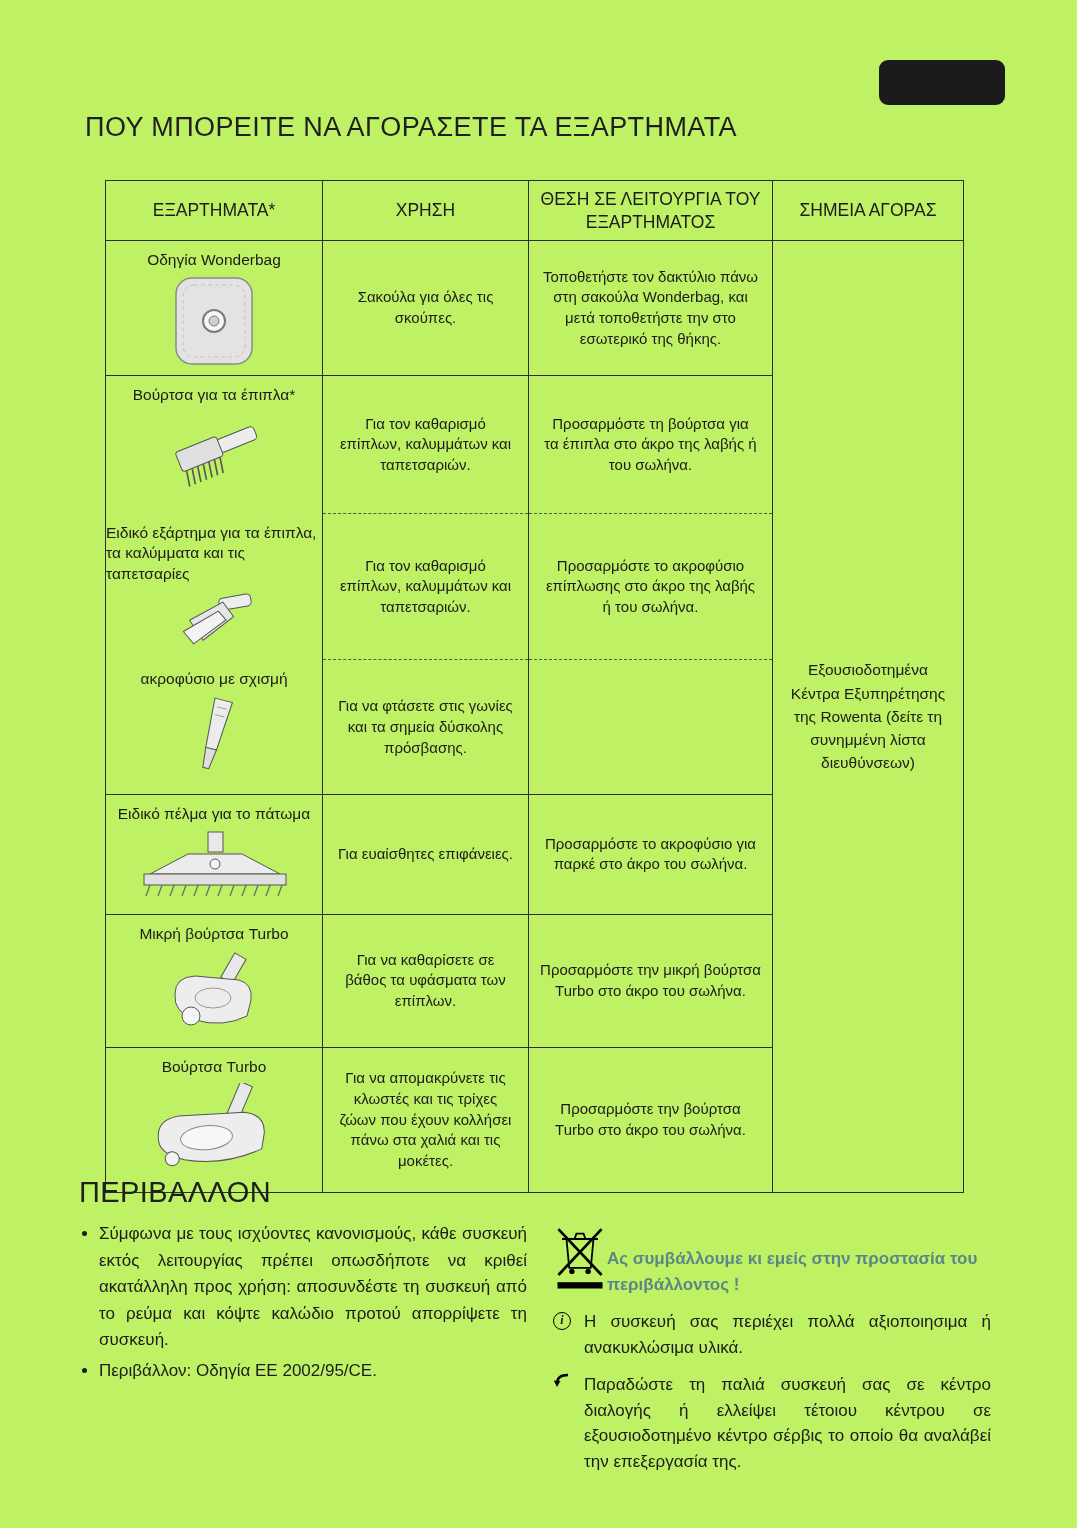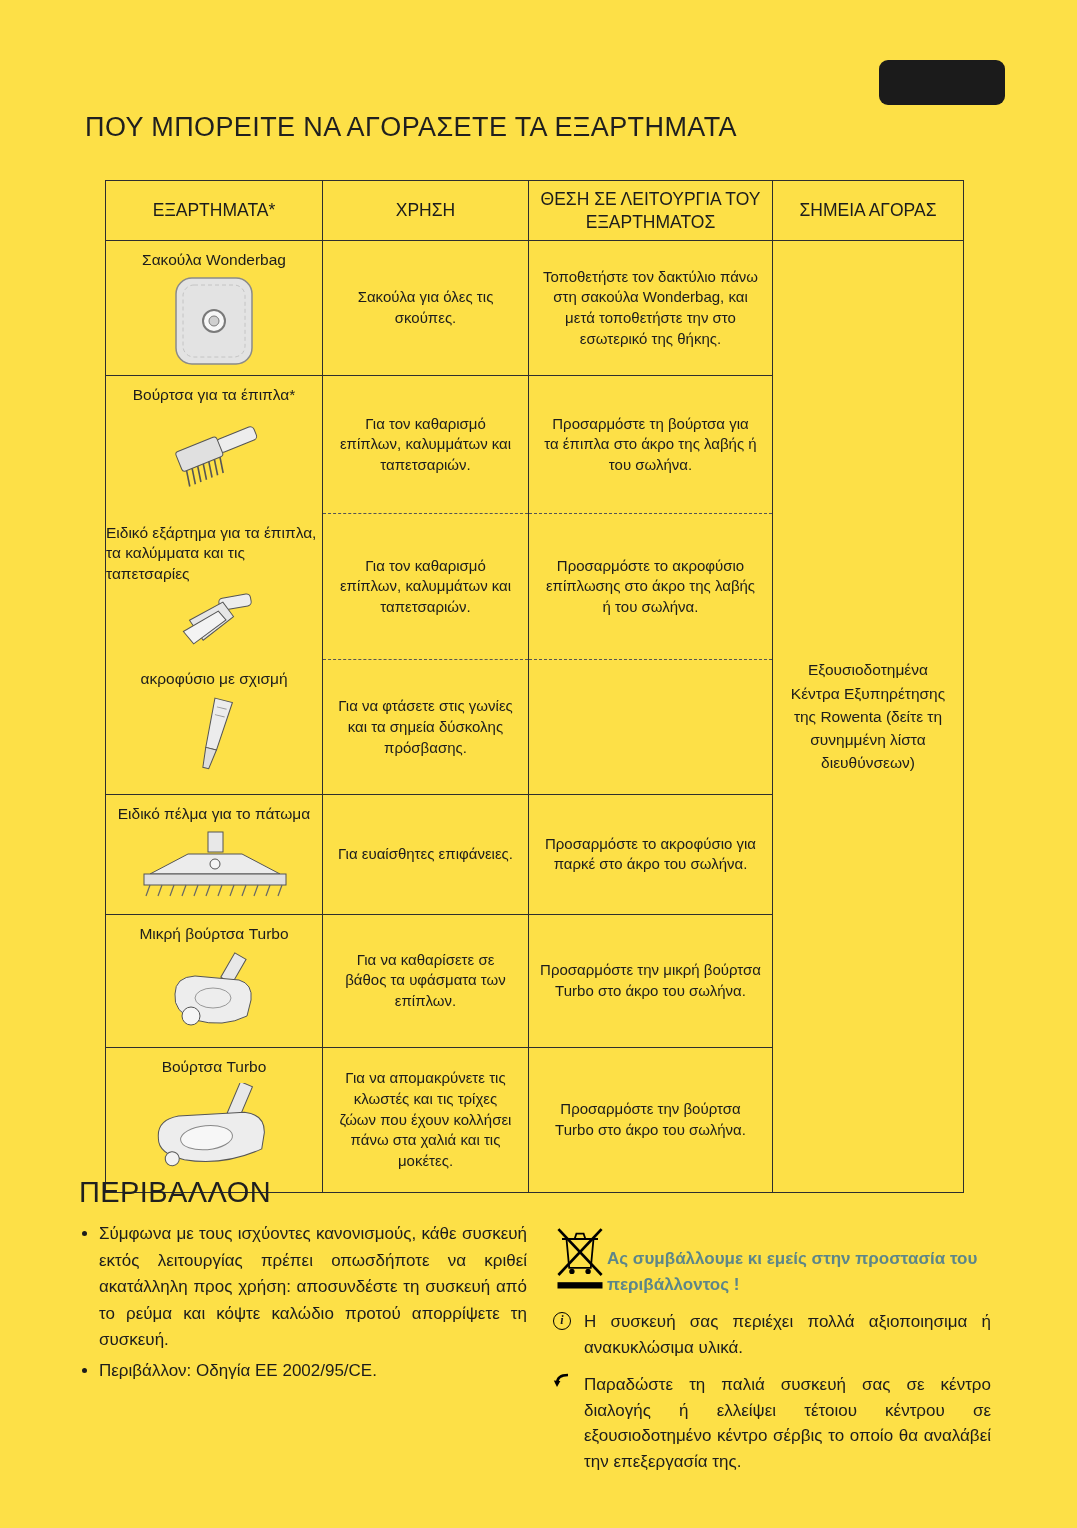--- a/index.html
+++ b/index.html
@@ -1,18 +1,18 @@
 <!DOCTYPE html>
 <html><head>
 <meta charset="utf-8">
 <style>
   * { margin:0; padding:0; box-sizing:border-box; }
   html,body { background:#ffffff; }
   .page {
-    position:relative; width:1077px; height:1528px; background:#fde047;
+    position:relative; width:1077px; height:1528px; background:#bef264;
     font-family:"Liberation Sans","DejaVu Sans",sans-serif; color:#1c1c1c;
     overflow:hidden;
   }
   .lang-tab {
     position:absolute; right:72px; top:60px; width:126px; height:45px;
     background:#1b1b1b; border-radius:9px;
   }
   .title {
     position:absolute; left:85px; top:112px; font-size:27px; font-weight:400;
     letter-spacing:0.4px; color:#1f1f1f; white-space:nowrap;
@@ -82,21 +82,21 @@
         <th>ΕΞΑΡΤΗΜΑΤΑ*</th>
         <th>ΧΡΗΣΗ</th>
         <th>ΘΕΣΗ ΣΕ ΛΕΙΤΟΥΡΓΙΑ ΤΟΥ ΕΞΑΡΤΗΜΑΤΟΣ</th>
         <th>ΣΗΜΕΙΑ ΑΓΟΡΑΣ</th>
       </tr>
     </thead>
     <tbody>
 
       <tr class="r1">
         <td class="cell-name">
-          <div class="item-label">Σακούλα Wonderbag</div>
+          <div class="item-label">Οδηγία Wonderbag</div>
           <div class="acc-img">
             <svg width="98" height="90" viewBox="0 0 98 90">
               <rect x="11" y="2" width="76" height="86" rx="16" fill="#e3e3e3" stroke="#8a8a8a" stroke-width="1.5"></rect>
               <rect x="18" y="9" width="62" height="72" rx="11" fill="none" stroke="#c4c4c4" stroke-width="1" stroke-dasharray="4 3"></rect>
               <circle cx="49" cy="45" r="11" fill="#f7f7f7" stroke="#7a7a7a" stroke-width="2"></circle>
               <circle cx="49" cy="45" r="5" fill="#cfcfcf" stroke="#7a7a7a" stroke-width="1"></circle>
             </svg>
           </div>
         </td>
         <td class="cell-mid">

